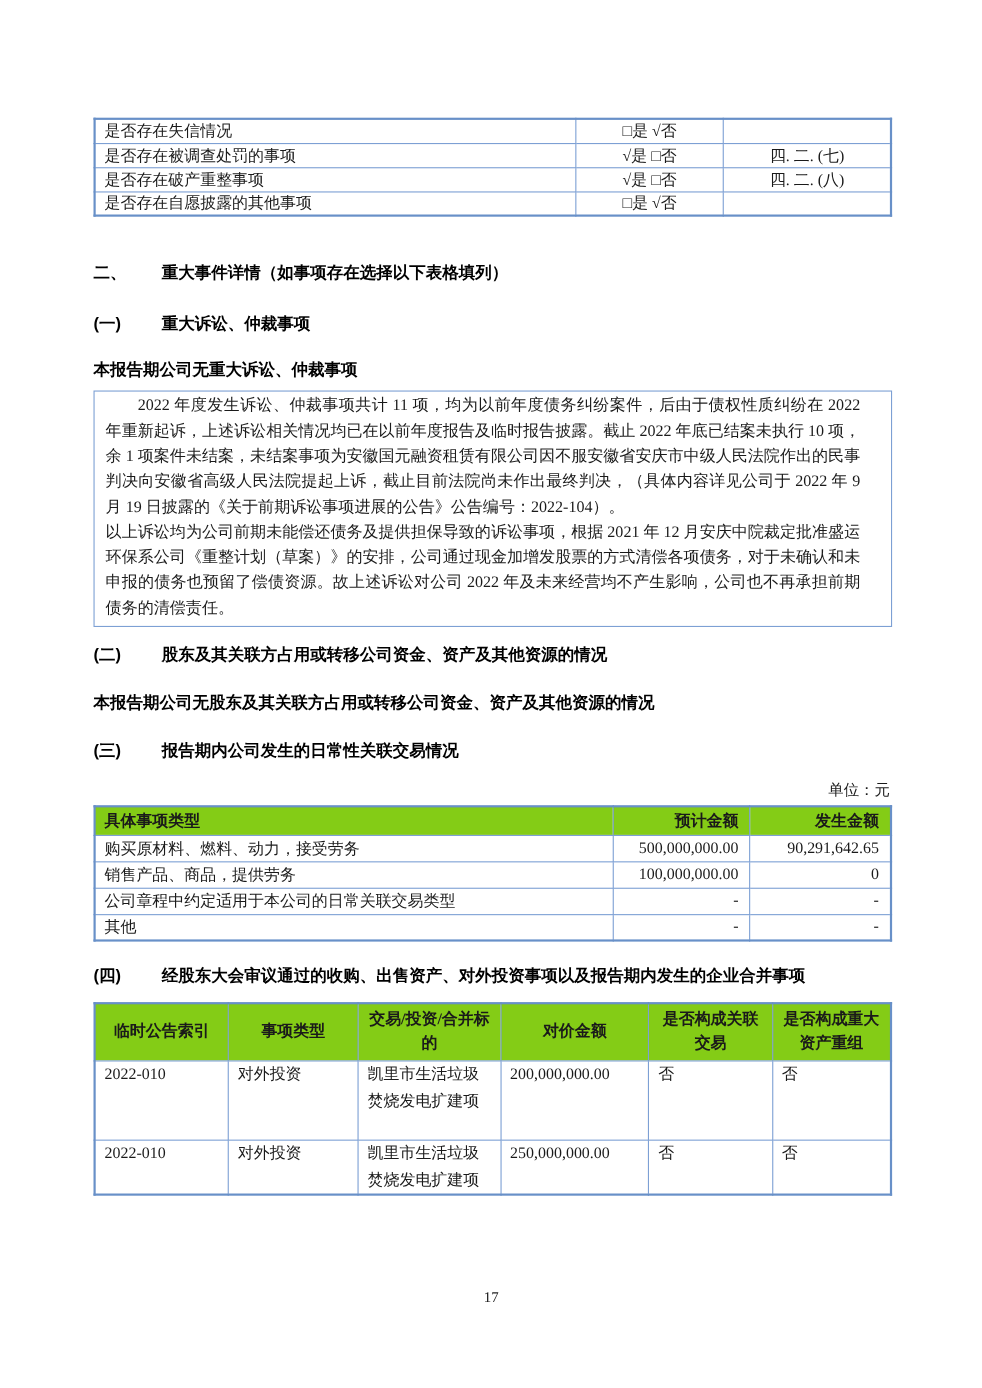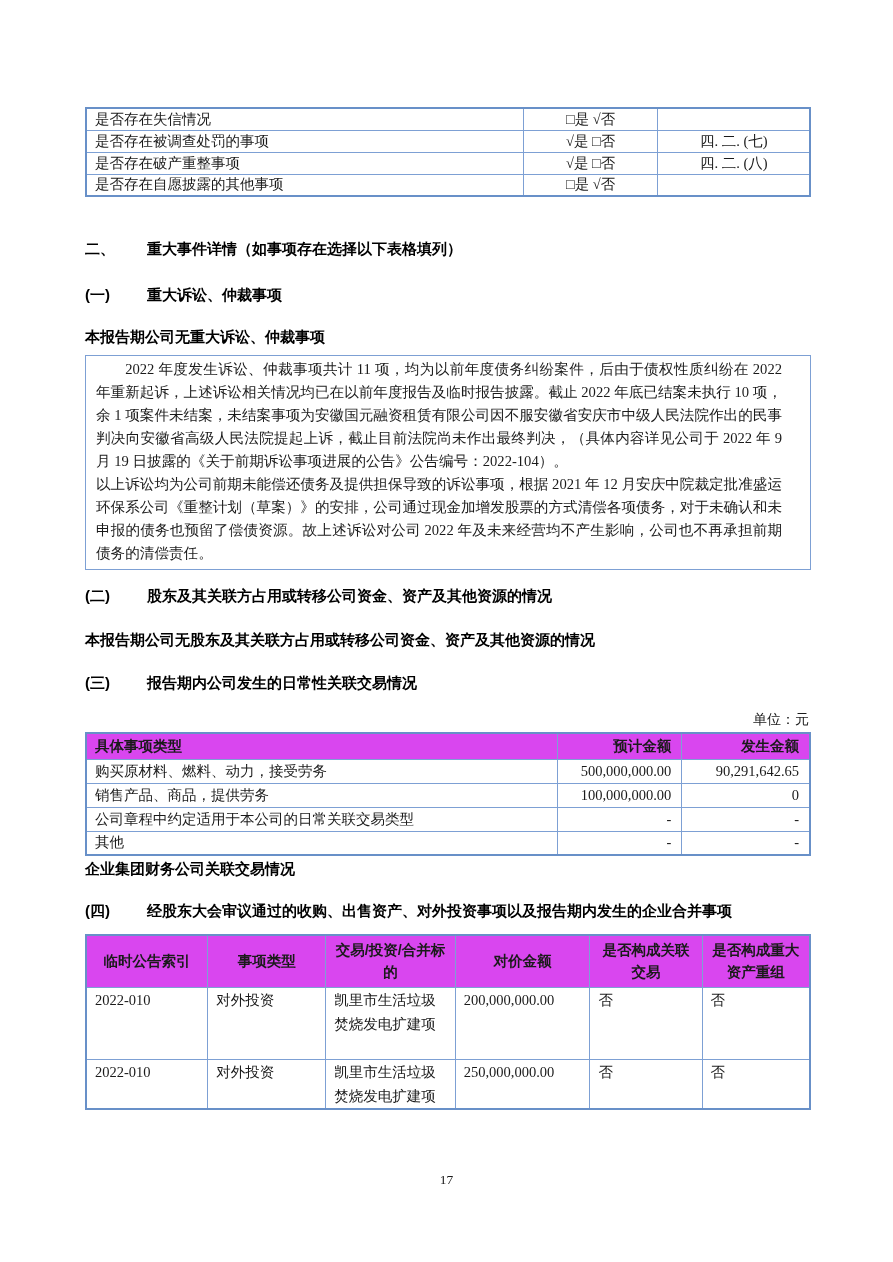--- a/index.html
+++ b/index.html
@@ -28,22 +28,22 @@
     border-collapse: collapse;
     border: 2px solid #6890c8;
   }
   table.doc-table td, table.doc-table th {
     border: 1px solid #7da0d4;
     font-size: 14.5px;
     font-weight: normal;
     padding: 0 8px;
   }
   table.doc-table th {
-    background: #d946ef;
-    font-family: Liberation Sans, sans-serif;
+    background: #84cc16;
+    font-family: Liberation Serif, serif;
     font-weight: bold;
     text-align: center;
   }
 
   
   .status-table { margin-top: 107px; }
   .status-table td { height: 22px; }
   .status-table .col-item   { width: 60.4%; text-align: left; }
   .status-table .col-choice { width: 18.6%; text-align: center; }
   .status-table .col-ref    { width: 21.0%; text-align: center; }
@@ -233,21 +233,20 @@
           <td class="col-act">-</td>
         </tr>
         <tr>
           <td class="col-type">其他</td>
           <td class="col-est">-</td>
           <td class="col-act">-</td>
         </tr>
       </tbody>
     </table>
 
-    <div class="fin-title">企业集团财务公司关联交易情况</div>
 
     <div class="heading h-sub4">
       <span class="h-num">(四)</span>
       <span class="h-title">经股东大会审议通过的收购、出售资产、对外投资事项以及报告期内发生的企业合并事项</span>
     </div>
 
     <table class="doc-table invest-table">
       <thead>
         <tr>
           <th class="c1">临时公告索引</th>

